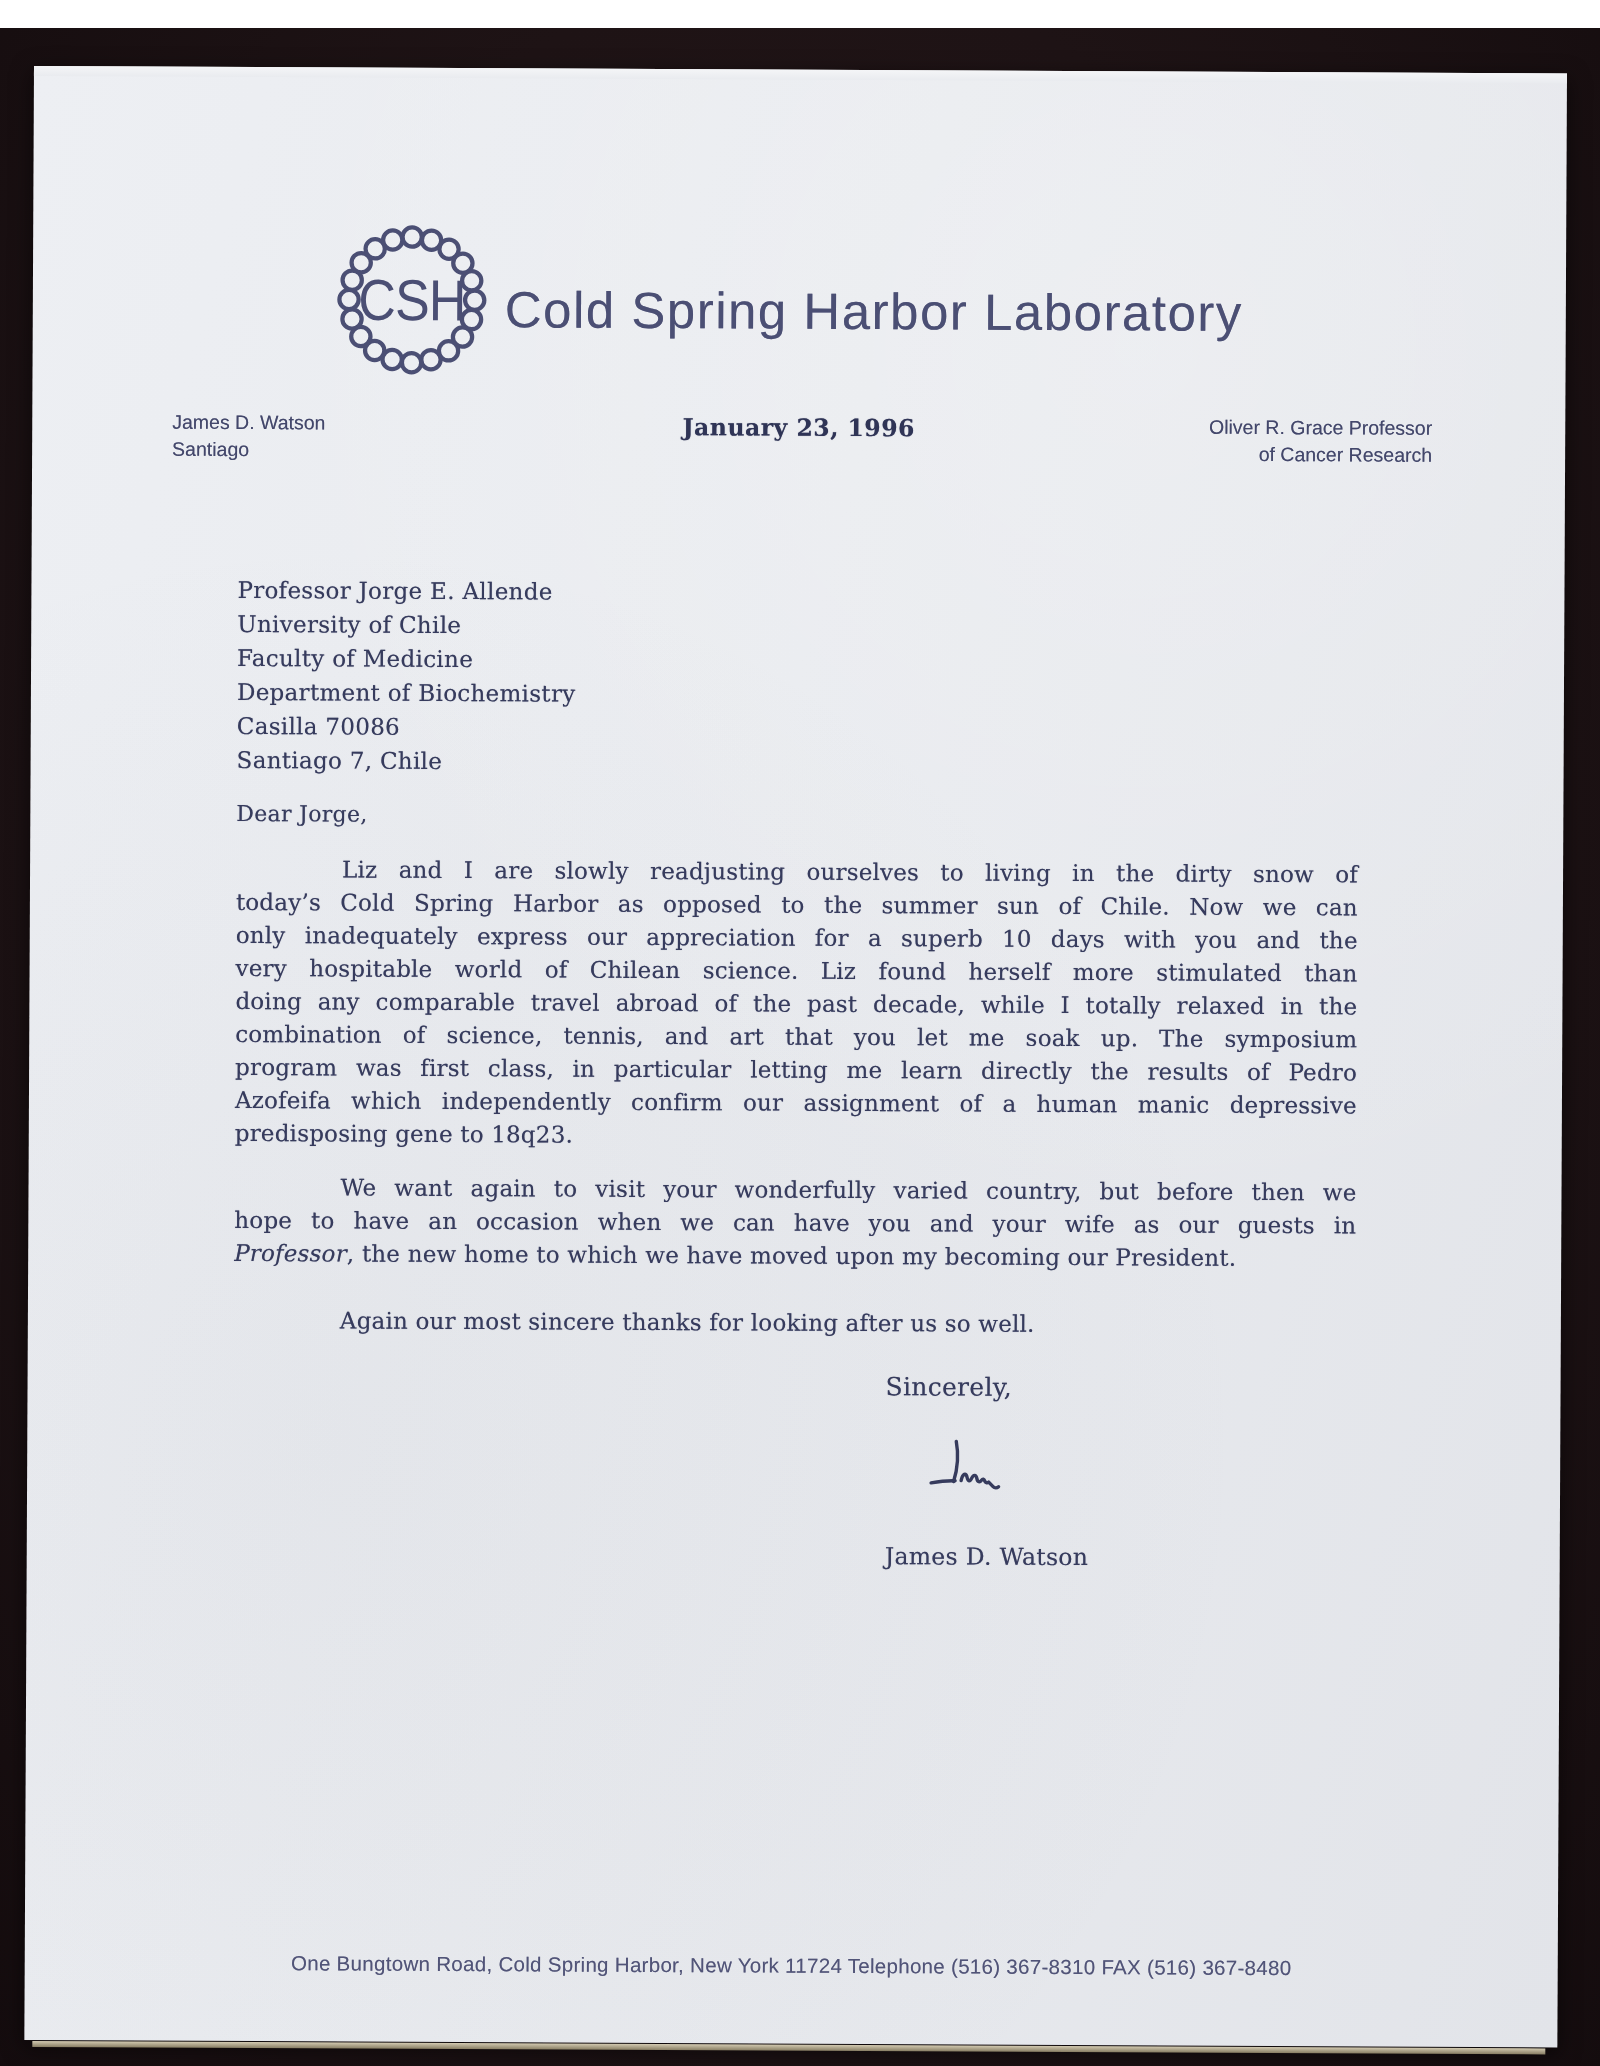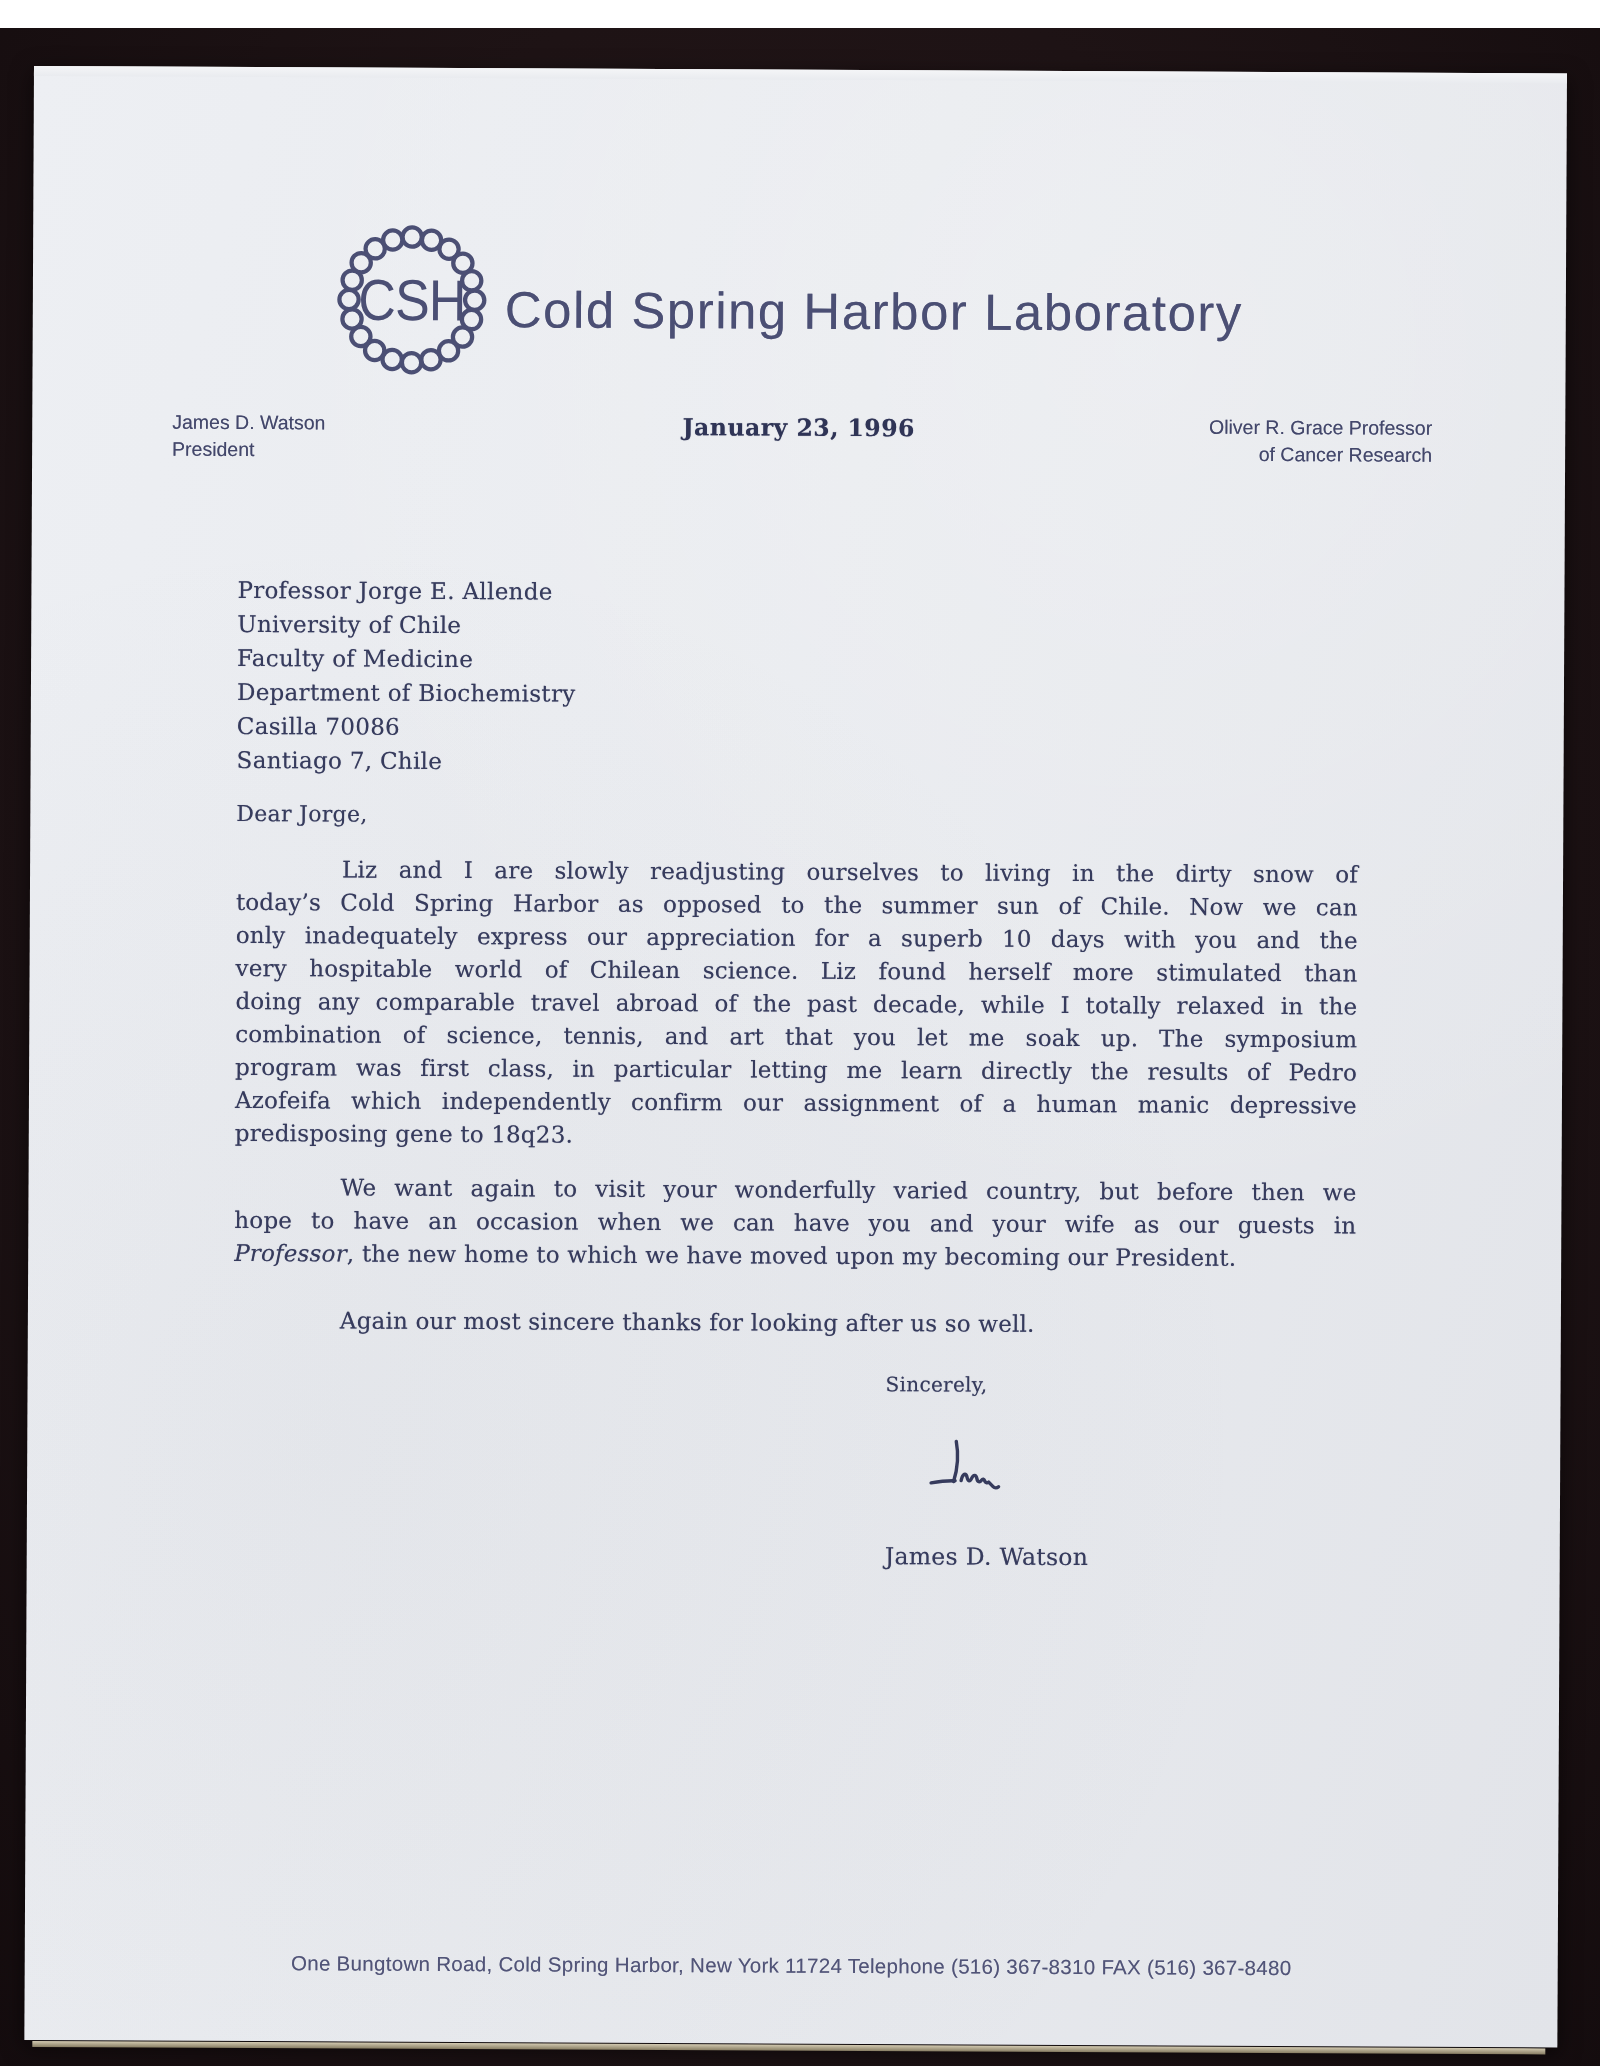--- a/index.html
+++ b/index.html
@@ -89,21 +89,21 @@
   }
   .para{position:absolute;left:206px;width:1122px;font-size:23px;line-height:33px;letter-spacing:0.2px;}
   .p1{top:786px;}
   .p2{top:1104px;}
   .p3{top:1237px;}
   .jline{text-align:justify;text-align-last:justify;white-space:nowrap;}
   .jline.lend{text-align-last:left;}
   .indent{text-indent:106px;}
   .valediction{
     position:absolute;left:858px;top:1302px;
-    font-size:20px;letter-spacing:0.3px;
+    font-size:25px;letter-spacing:0.3px;
   }
   .sig{position:absolute;left:868px;top:1330px;width:140px;height:110px;}
   .sig path{fill:none;stroke:var(--ink);stroke-width:3.4;stroke-linecap:round;stroke-linejoin:round;}
   .typedname{
     position:absolute;left:858px;top:1472px;
     font-size:23.5px;letter-spacing:0.3px;
   }
 
   
   .footer{
@@ -140,21 +140,21 @@
           <circle cx="111.44" cy="24.84" r="9.5"></circle>
         <circle cx="125.16" cy="38.56" r="9.5"></circle>
           <circle cx="133.97" cy="55.84" r="9.5"></circle>
       </g>
       <text transform="translate(75,95) scale(0.9,1)" text-anchor="middle">CSH</text>
     </svg>
     <div class="org">Cold Spring Harbor Laboratory</div>
 
     <div class="sender">
       <div>James D. Watson</div>
-      <div>President</div>
+      <div>Santiago</div>
     </div>
 
     <div class="date">January 23, 1996</div>
 
     <div class="prof">
       <div>Oliver R. Grace Professor</div>
       <div>of Cancer Research</div>
     </div>
 
     <div class="recipient typed">

